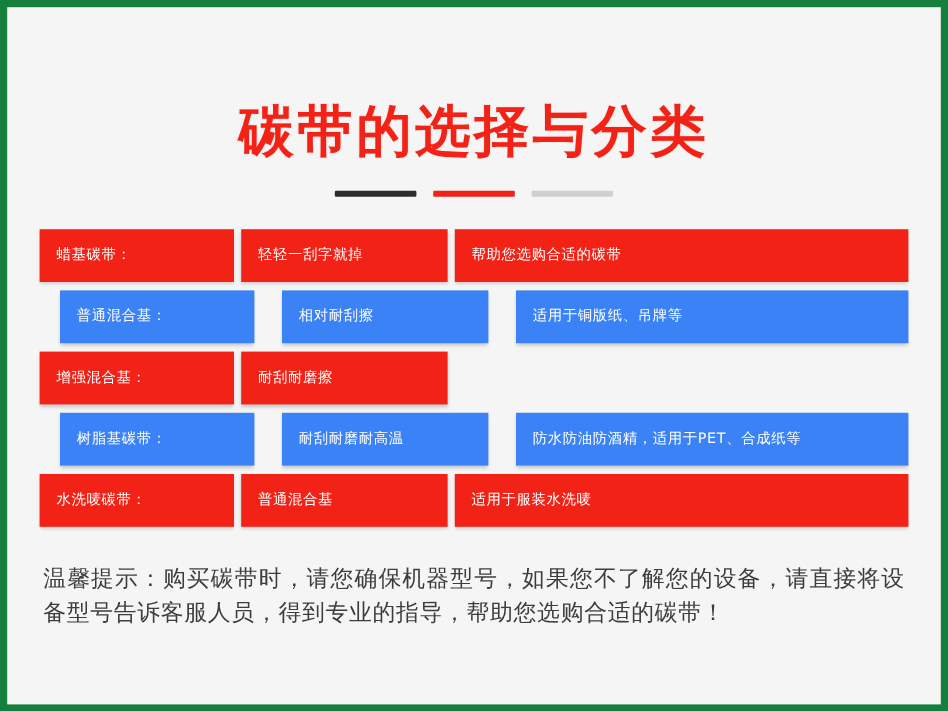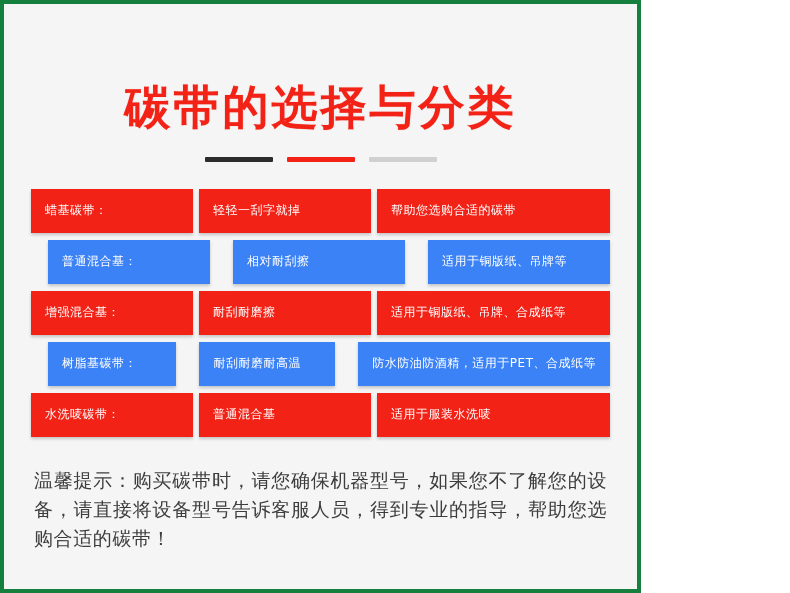--- a/index.html
+++ b/index.html
@@ -9,24 +9,24 @@
   }
   body {
     width: 790px;
     height: 593px;
     font-family: "DejaVu Sans", "Liberation Sans", sans-serif;
     overflow: hidden;
   }
 
   #poster {
     position: relative;
-    width: 641px;
+    width: 790px;
     height: 593px;
     box-sizing: border-box;
-    border: 4px solid #15803d;
+    border: 6px solid #15803d;
     background: #f5f5f5;
     overflow: hidden;
   }
 
   
   .title-wrap {
     padding-top: 78px;
     text-align: center;
   }
   .poster-title {
@@ -120,21 +120,20 @@
 
     <div class="row dark">
       <div class="cell c1">普通混合基：</div>
       <div class="cell c2">相对耐刮擦</div>
       <div class="cell c3">适用于铜版纸、吊牌等</div>
     </div>
 
     <div class="row red">
       <div class="cell c1">增强混合基：</div>
       <div class="cell c2">耐刮耐磨擦</div>
-      <div class="cell c3">适用于铜版纸、吊牌、合成纸等</div>
     </div>
 
     <div class="row dark">
       <div class="cell c1">树脂基碳带：</div>
       <div class="cell c2">耐刮耐磨耐高温</div>
       <div class="cell c3">防水防油防酒精，适用于PET、合成纸等</div>
     </div>
 
     <div class="row red">
       <div class="cell c1">水洗唛碳带：</div>

